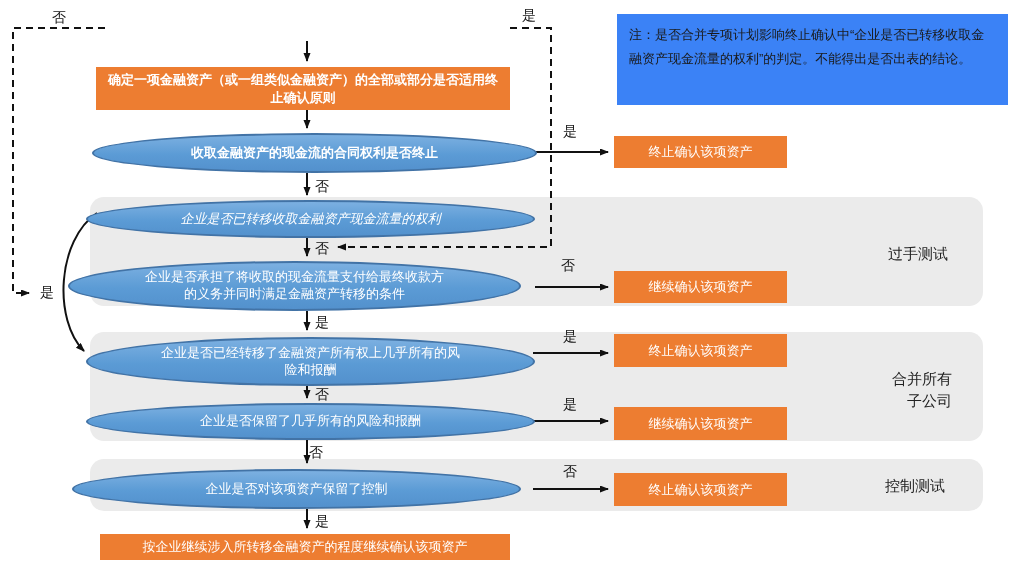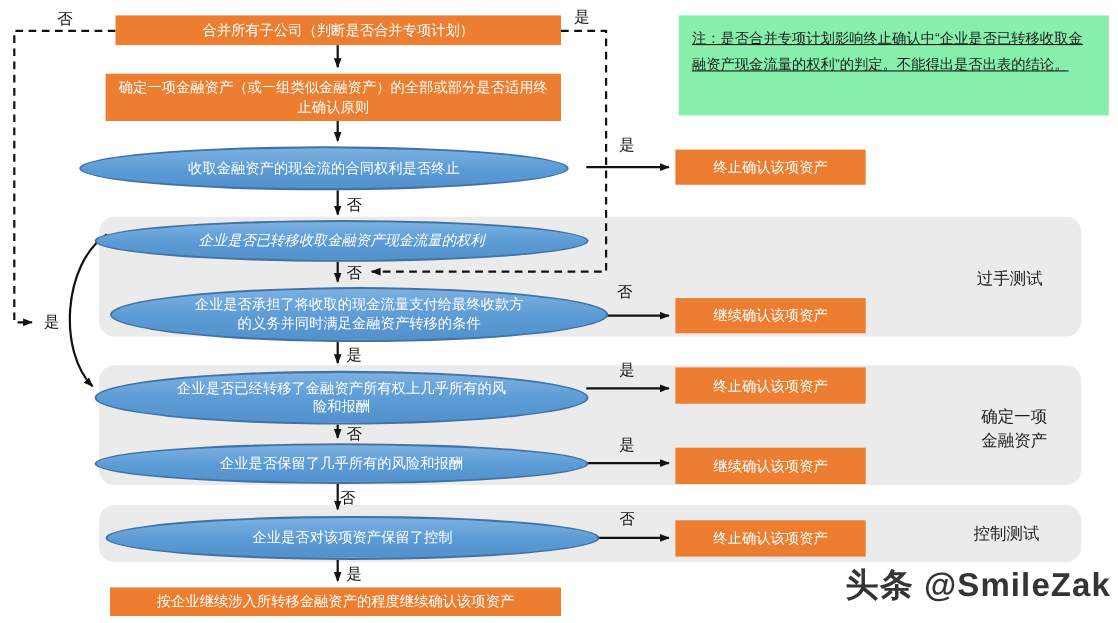--- a/index.html
+++ b/index.html
@@ -26,42 +26,42 @@
     border:2px solid #4273a6;box-sizing:border-box;
     display:flex;align-items:center;justify-content:center;text-align:center;
     color:#fff;font-size:13px;line-height:1.3;
   }
   .ell span{display:block;}
   .lbl{
     position:absolute;z-index:4;color:#111;font-size:14px;line-height:1;
     transform:translate(-50%,-50%);
   }
   .note{
-    position:absolute;left:617px;top:14px;width:391px;height:91px;background:#86efac;
-    box-sizing:border-box;padding:9px 12px;font-size:13px;line-height:1.85;color:#1a1a1a;z-index:1;text-decoration:underline;
+    position:absolute;left:617px;top:14px;width:391px;height:91px;background:#3b82f6;
+    box-sizing:border-box;padding:9px 12px;font-size:13px;line-height:1.85;color:#1a1a1a;z-index:1;
   }
   .watermark{
     position:absolute;right:6px;top:512px;z-index:5;
     font-size:30px;font-weight:bold;color:#343434;letter-spacing:1px;
     text-shadow:2px 2px 0 #ffffff, 3px 3px 1px rgba(255,255,255,.85);
   }
   .wrap300{max-width:310px;}
-  .wrap390{max-width:396px;}
+  .wrap390{max-width:396px;font-weight:bold;}
 </style>
 </head>
 <body>
 
 <div class="canvas">
 
   <div class="region" style="left:90px;top:197px;width:893px;height:109px;"></div>
   <div class="region" style="left:90px;top:332px;width:893px;height:109px;"></div>
   <div class="region" style="left:90px;top:459px;width:893px;height:52px;"></div>
 
   <div class="region-label" style="left:918px;top:254px;">过手测试</div>
-  <div class="region-label" style="left:918px;top:390px;width:68px;">确定一项金融资产</div>
+  <div class="region-label" style="left:918px;top:390px;width:68px;">合并所有子公司</div>
   <div class="region-label" style="left:915px;top:486px;">控制测试</div>
 
   <svg class="connectors" viewBox="0 0 1016 566">
     <defs>
       <marker id="ah" markerWidth="9" markerHeight="8" refX="8" refY="3.5" orient="auto" markerUnits="userSpaceOnUse">
         <path d="M0,0 L9,3.5 L0,7 Z" fill="#111"></path>
       </marker>
     </defs>
     <g stroke="#111" stroke-width="2" fill="none">
 
@@ -81,46 +81,43 @@
       <path d="M533 489 H608" marker-end="url(#ah)"></path>
 
       <path d="M97 213 C57 240 53 320 84 351" marker-end="url(#ah)"></path>
 
       <path d="M105 28 L13 28 L13 293 L29 293" stroke-dasharray="7 5" marker-end="url(#ah)"></path>
 
       <path d="M510 28 L551 28 L551 247 L338 247" stroke-dasharray="7 5" marker-end="url(#ah)"></path>
     </g>
   </svg>
 
-  <div class="obox" style="left:105px;top:14px;width:405px;height:27px;">
-    <span>合并所有子公司（判断是否合并专项计划）</span>
-  </div>
   <div class="obox" style="left:96px;top:67px;width:414px;height:43px;">
     <span class="wrap390">确定一项金融资产（或一组类似金融资产）的全部或部分是否适用终止确认原则</span>
   </div>
   <div class="obox" style="left:100px;top:534px;width:410px;height:26px;">
     <span>按企业继续涉入所转移金融资产的程度继续确认该项资产</span>
   </div>
 
-  <div class="ell" style="left:72px;top:133px;width:445px;height:40px;">
+  <div class="ell" style="left:92px;top:133px;width:445px;height:40px;font-weight:bold;">
     <span>收取金融资产的现金流的合同权利是否终止</span>
   </div>
   <div class="ell" style="left:86px;top:200px;width:449px;height:38px;font-style:italic;">
     <span>企业是否已转移收取金融资产现金流量的权利</span>
   </div>
-  <div class="ell" style="left:100px;top:261px;width:453px;height:50px;">
+  <div class="ell" style="left:68px;top:261px;width:453px;height:50px;">
     <span class="wrap300">企业是否承担了将收取的现金流量支付给最终收款方的义务并同时满足金融资产转移的条件</span>
   </div>
   <div class="ell" style="left:86px;top:337px;width:449px;height:49px;">
     <span class="wrap300">企业是否已经转移了金融资产所有权上几乎所有的风险和报酬</span>
   </div>
   <div class="ell" style="left:86px;top:403px;width:449px;height:37px;">
     <span>企业是否保留了几乎所有的风险和报酬</span>
   </div>
-  <div class="ell" style="left:96px;top:469px;width:449px;height:40px;text-align:right;">
+  <div class="ell" style="left:72px;top:469px;width:449px;height:40px;text-align:right;">
     <span>企业是否对该项资产保留了控制</span>
   </div>
 
   <div class="obox" style="left:614px;top:136px;width:173px;height:32px;">
     <span>终止确认该项资产</span>
   </div>
   <div class="obox" style="left:614px;top:271px;width:173px;height:32px;">
     <span>继续确认该项资产</span>
   </div>
   <div class="obox" style="left:614px;top:334px;width:173px;height:33px;">
@@ -145,15 +142,14 @@
   <div class="lbl" style="left:570px;top:131px;">是</div>
   <div class="lbl" style="left:568px;top:265px;">否</div>
   <div class="lbl" style="left:570px;top:336px;">是</div>
   <div class="lbl" style="left:570px;top:404px;">是</div>
   <div class="lbl" style="left:570px;top:471px;">否</div>
 
   <div class="note">
     <span>注：是否合并专项计划影响终止确认中“企业是否已转移收取金融资产现金流量的权利”的判定。不能得出是否出表的结论。</span>
   </div>
 
-  <div class="watermark">头条 @SmileZak</div>
 
 </div>
 
 </body></html>

